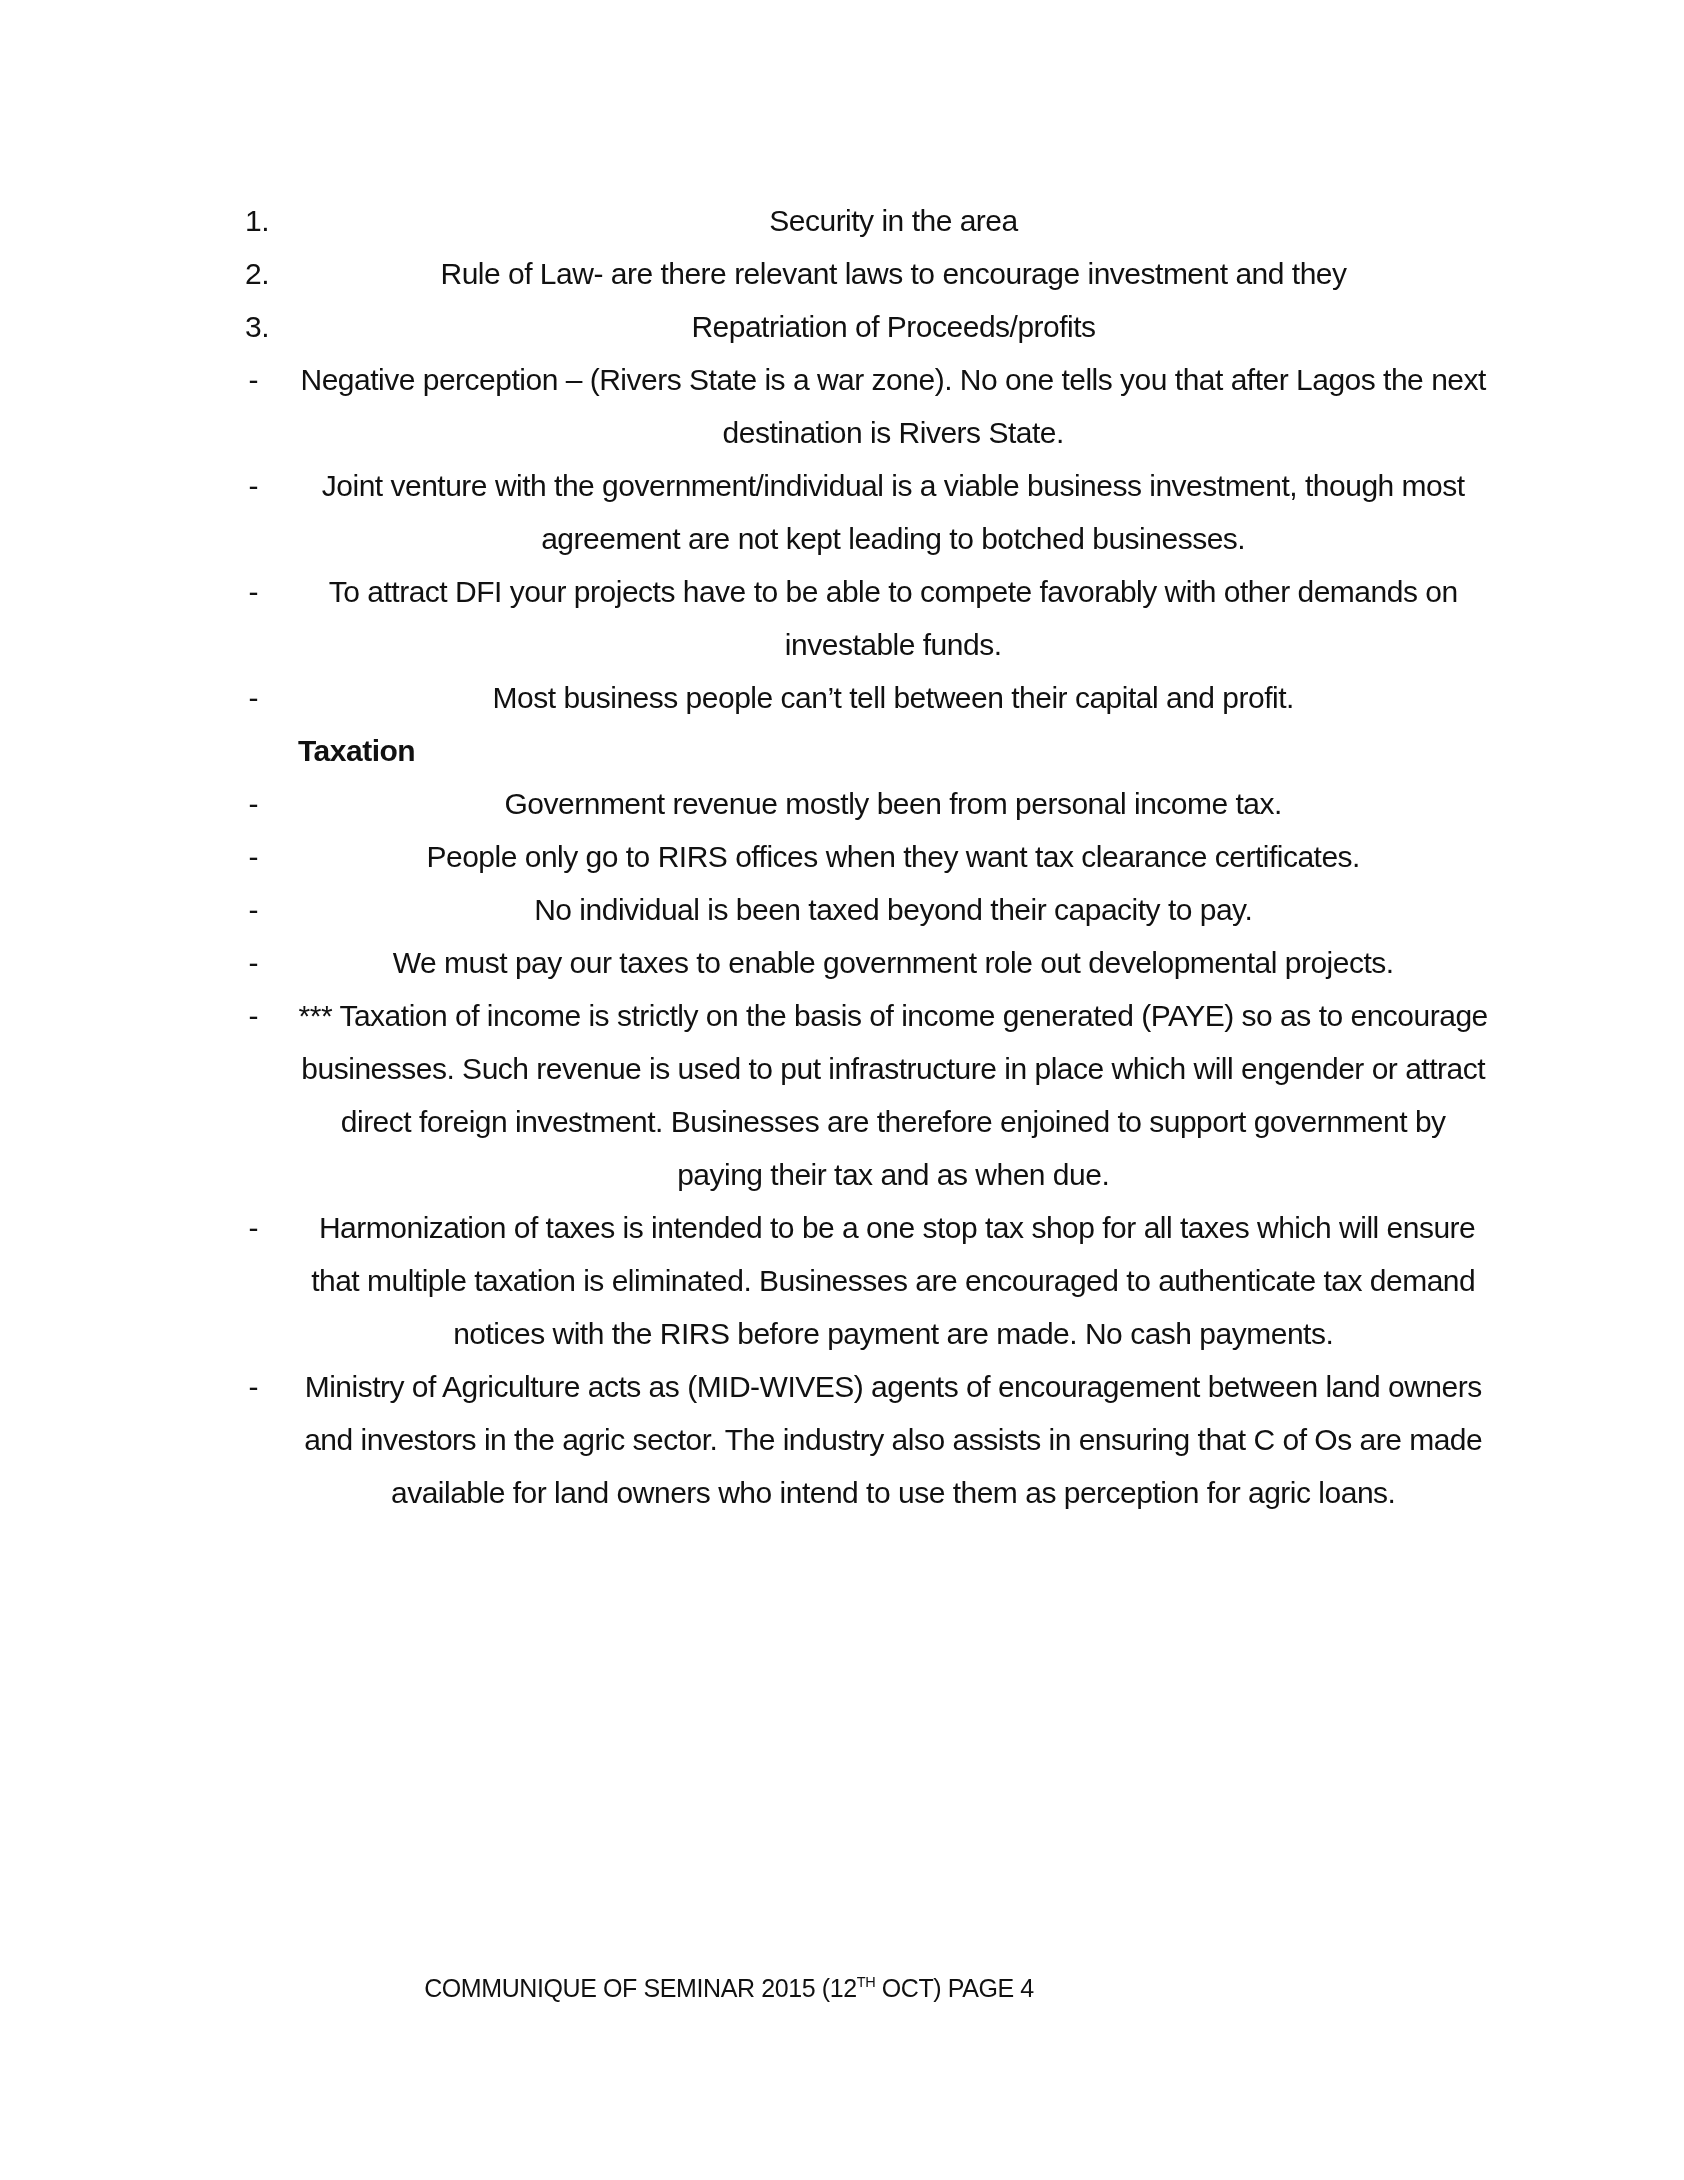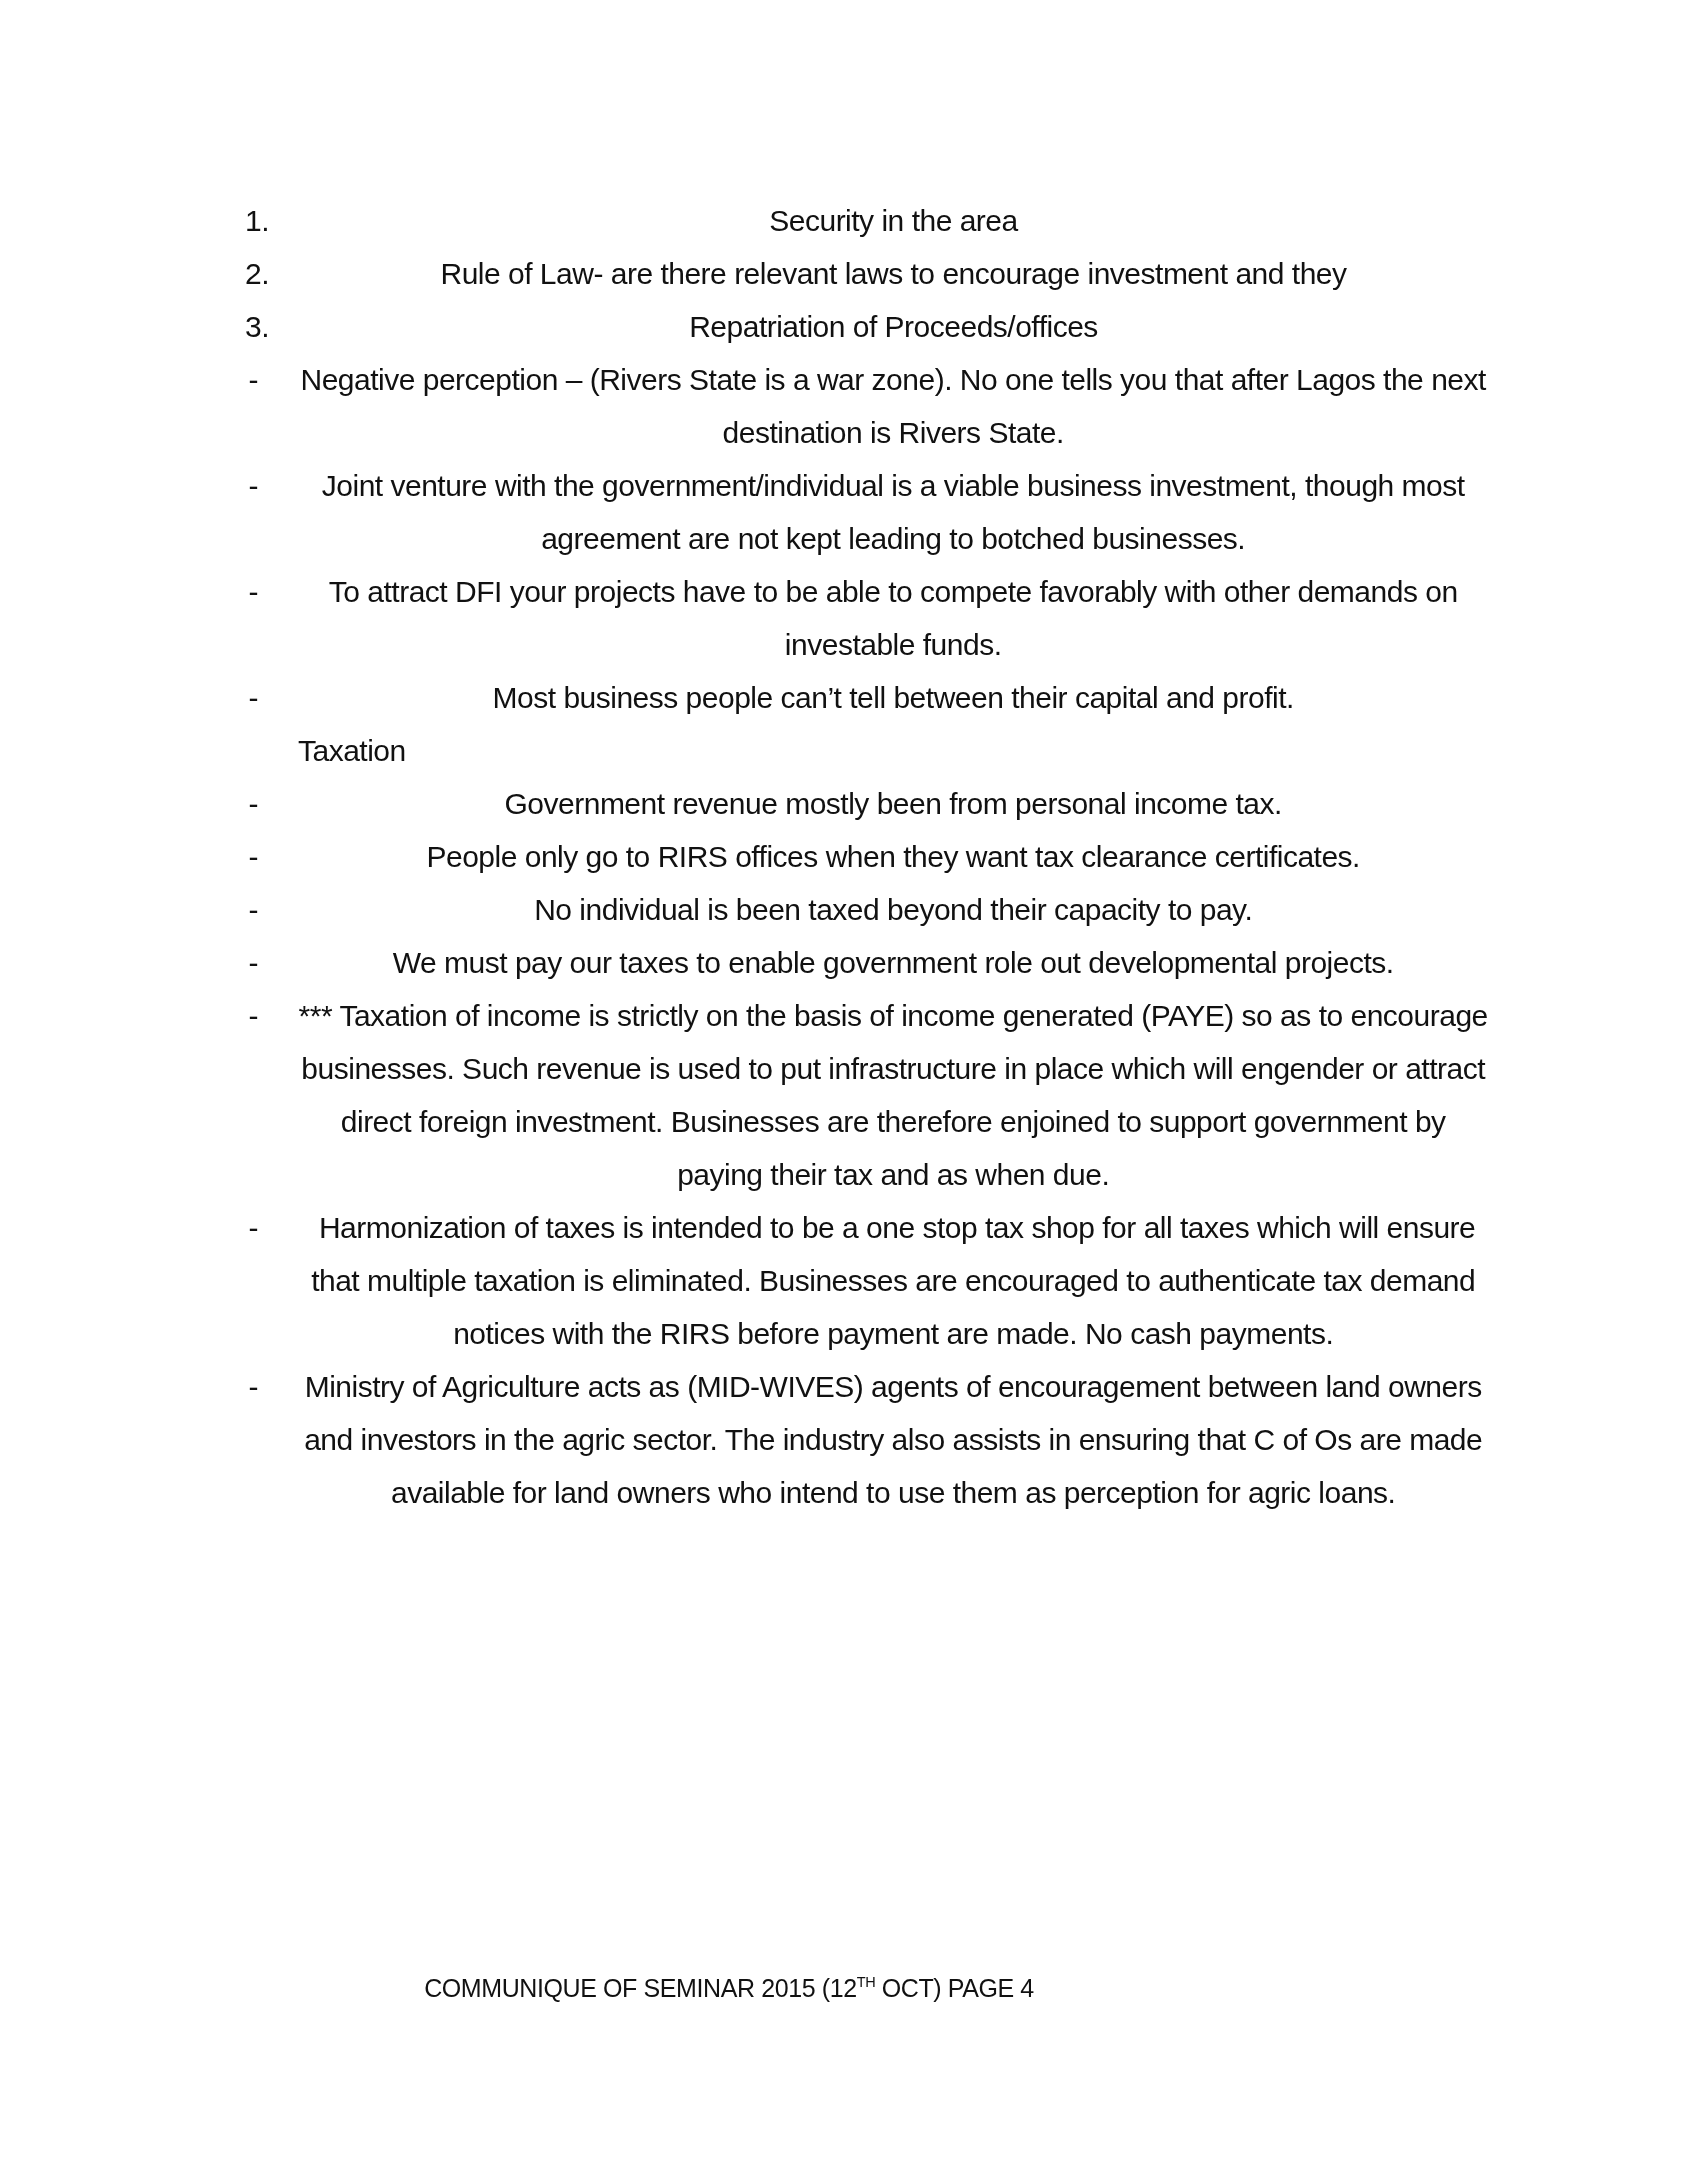--- a/index.html
+++ b/index.html
@@ -10,21 +10,21 @@
       font-family: "Liberation Sans", sans-serif;
     }
     .body-text {
       position: absolute; left: 245px; top: 194px; width: 1244px;
       font-size: 30px; line-height: 53px; letter-spacing: -0.5px;
     }
     .item { display: flex; }
     .marker { width: 53px; flex: 0 0 53px; }
     .marker.dash { padding-left: 3.4px; width: 49px; flex-basis: 49px; }
     .content { flex: 1; text-align: center; }
-    .heading { padding-left: 53px; font-weight: normal; }
+    .heading { padding-left: 53px; font-weight: bold; }
     .footer {
       position: absolute; left: 0; width: 1458px; top: 1974px; text-align: center;
       font-size: 25px; letter-spacing: -0.4px; color: #111;
     }
     .footer sup { font-size: 14.5px; vertical-align: 10.2px; }
   </style>
 </head>
 <body>
 
 <div class="page">
@@ -33,21 +33,21 @@
     <div class="item">
       <span class="marker">1.</span>
       <span class="content">Security in the area</span>
     </div>
     <div class="item">
       <span class="marker">2.</span>
       <span class="content">Rule of Law- are there relevant laws to encourage investment and they</span>
     </div>
     <div class="item">
       <span class="marker">3.</span>
-      <span class="content">Repatriation of Proceeds/offices</span>
+      <span class="content">Repatriation of Proceeds/profits</span>
     </div>
 
     <div class="item">
       <span class="marker dash">-</span>
       <span class="content">Negative perception – (Rivers State is a war zone). No one tells you that after Lagos the next destination is Rivers State.</span>
     </div>
     <div class="item">
       <span class="marker dash">-</span>
       <span class="content">Joint venture with the government/individual is a viable business investment, though most agreement are not kept leading to botched businesses.</span>
     </div>

